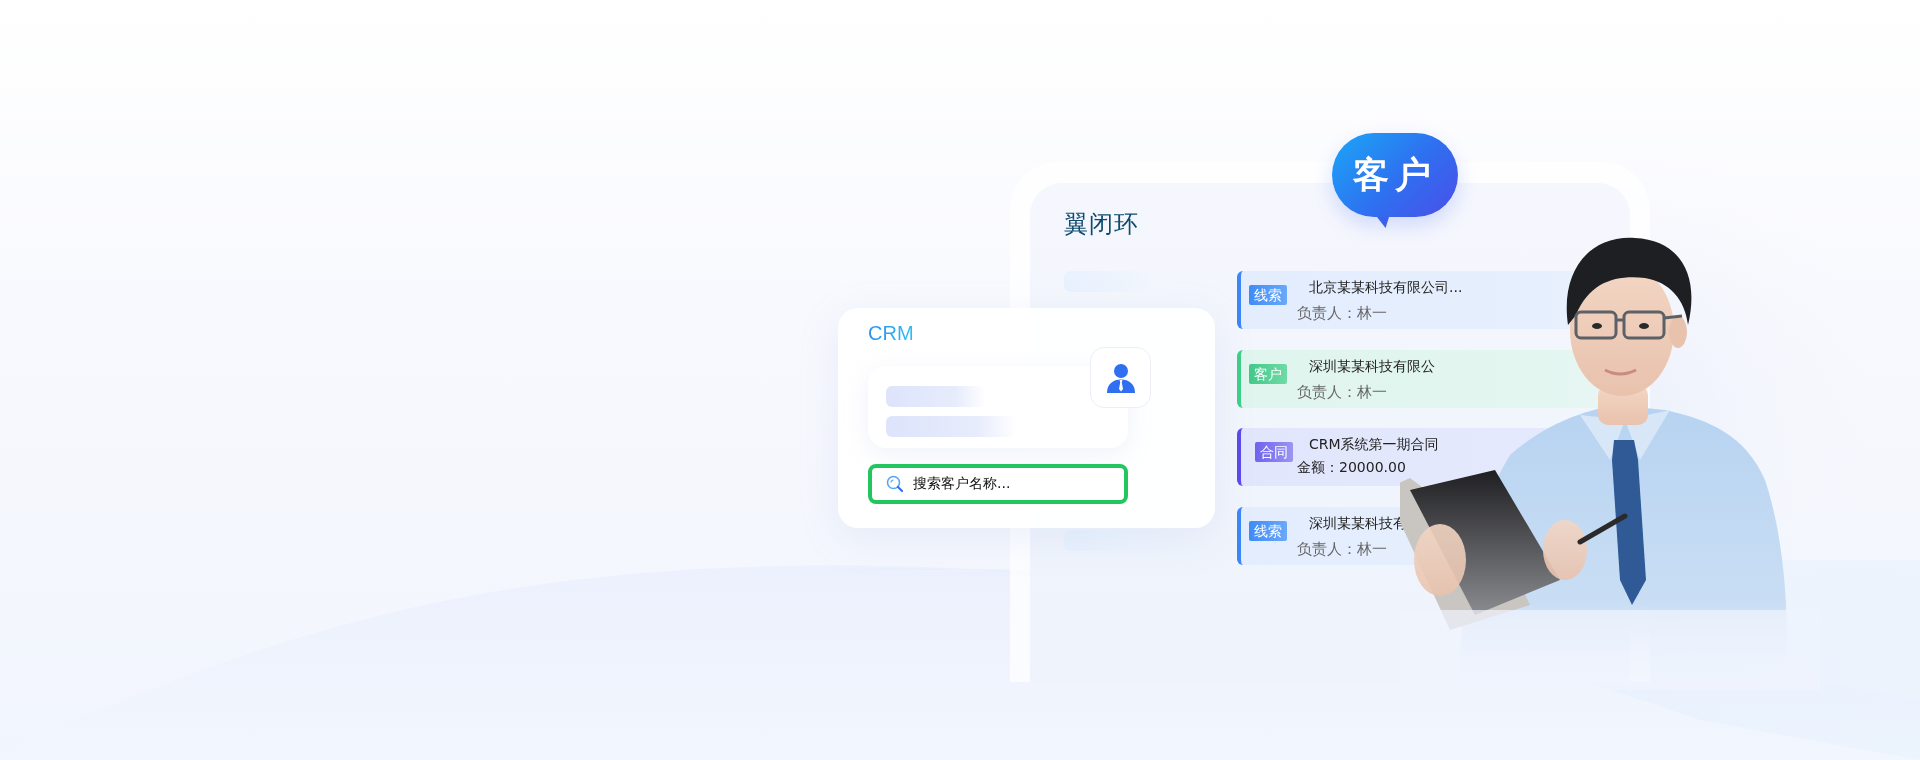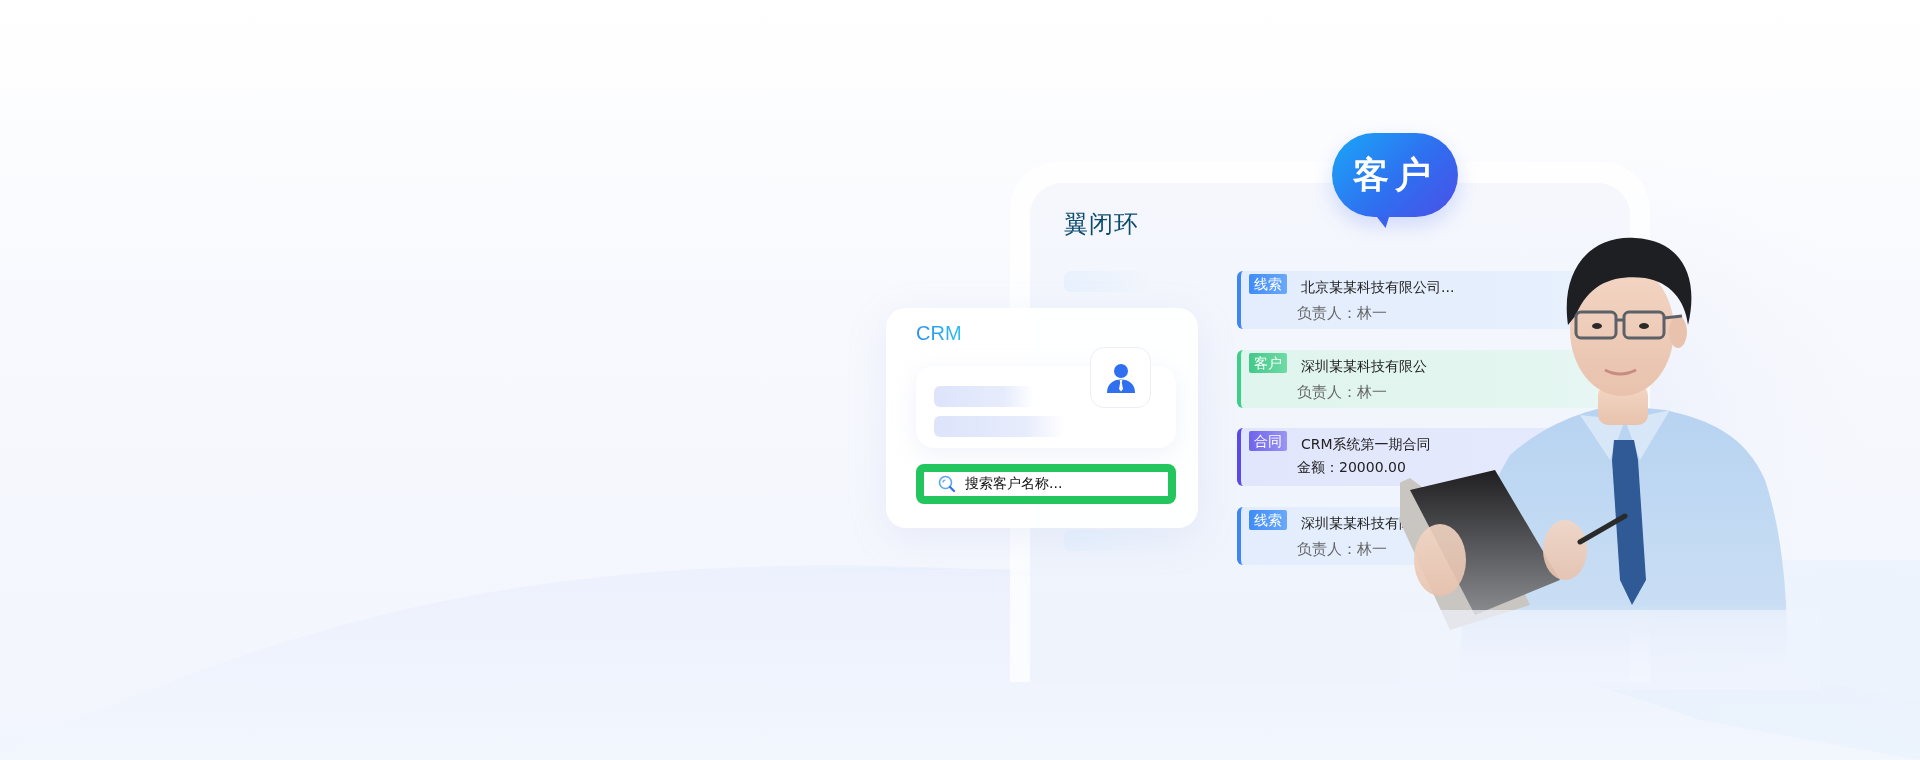--- a/index.html
+++ b/index.html
@@ -43,36 +43,36 @@
       border-top: 22px solid #3a62ec; transform: skewX(18deg);
     }
 
     
     .card {
       position: absolute; left: 1237px; width: 380px; height: 58px;
       border-radius: 6px 0 0 6px;
       border-left: 4px solid #3c86f6;
     }
     .card .tag {
-      position: absolute; left: 8px; top: 3px; height: 20px; padding: 0 5px;
+      position: absolute; left: 8px; top: 14px; height: 20px; padding: 0 5px;
       font-size: 14px; line-height: 20px; color: #fff; border-radius: 2px;
     }
-    .card .title { position: absolute; left: 60px; top: 8px; font-size: 14px; color: #222; white-space: nowrap; }
+    .card .title { position: absolute; left: 68px; top: 8px; font-size: 14px; color: #222; white-space: nowrap; }
     .card .sub { position: absolute; left: 56px; top: 33px; font-size: 15px; color: #666; white-space: nowrap; }
     .card .sub.big { font-size: 14px; color: #222; top: 31px; }
     .card.lead { background: linear-gradient(90deg,#e3edfd,#e6effd 80%, rgba(230,239,253,0.6)); border-left-color:#3c86f6; }
     .card.lead .tag { background: linear-gradient(90deg,#3f8cf7,#6aa8f9); }
     .card.customer { background: linear-gradient(90deg,#e0f5ee,#e3f6f0 80%, rgba(227,246,240,0.6)); border-left-color:#3ccf88; }
     .card.customer .tag { background: linear-gradient(90deg,#42c98a,#6fdaa5); }
     .card.contract { background: linear-gradient(90deg,#e2e6fc,#e5e9fd 80%, rgba(229,233,253,0.6)); border-left-color:#5c49ec; }
-    .card.contract .tag { background: linear-gradient(90deg,#6e63ee,#9b95f3); }
+    .card.contract .tag { background: linear-gradient(90deg,#6e63ee,#9b95f3); margin-left: 6px; }
 
     
     .crm-card {
-      position: absolute; left: 886px; top: 308px; width: 312px; height: 220px;
+      position: absolute; left: 838px; top: 308px; width: 377px; height: 220px;
       background: rgba(255,255,255,0.92); border-radius: 20px;
       box-shadow: 0 10px 40px rgba(150,170,220,0.15);
     }
     .crm-label {
       position: absolute; left: 30px; top: 14px; font-size: 20px;
       background: linear-gradient(90deg,#2b8df3,#2cc0f3);
       -webkit-background-clip: text; background-clip: text; color: transparent;
       font-family: "Liberation Sans", sans-serif;
     }
     .crm-inner {
@@ -82,21 +82,21 @@
     }
     .crm-bar { position: absolute; left: 18px; height: 21px; border-radius: 6px;
       background: linear-gradient(90deg,#dde4fb,#e7ecfc 70%, rgba(255,255,255,0)); }
     .avatar-box {
       position: absolute; left: 1090px; top: 347px; width: 61px; height: 61px;
       background: #fff; border: 1px solid #eceff5; border-radius: 14px;
       display: flex; align-items: center; justify-content: center;
     }
     .search-box {
       position: absolute; left: 30px; top: 156px; width: 260px; height: 40px;
-      border: 8px solid #22c55e; border-radius: 8px; background: #fff;
+      border: 4px solid #22c55e; border-radius: 8px; background: #fff;
       display: flex; align-items: center; padding-left: 14px;
     }
     .search-box span { font-size: 14px; color: #111; margin-left: 9px; }
 
     
     .person { position: absolute; left: 1400px; top: 220px; width: 420px; height: 470px; }
   </style>
 </head>
 <body>
 

